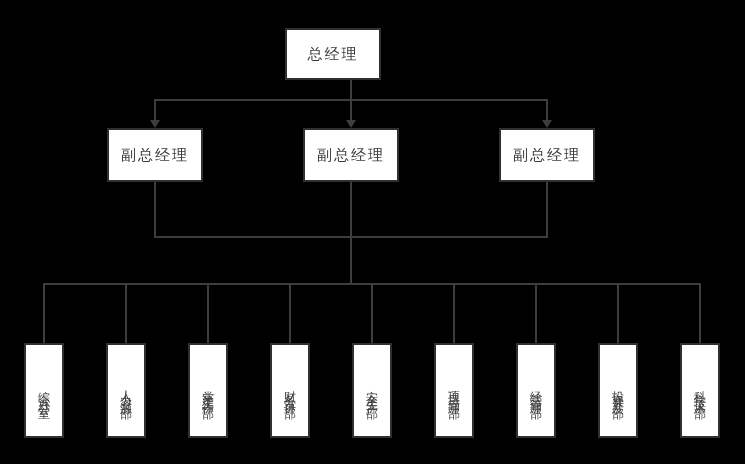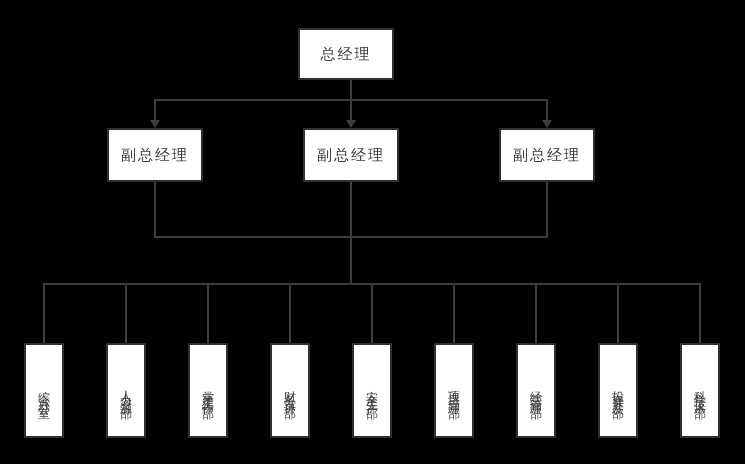--- a/index.html
+++ b/index.html
@@ -25,21 +25,21 @@
     border: 2px solid var(--node-border);
     display: flex;
     align-items: center;
     justify-content: center;
     color: var(--text);
   }
   .node-root, .node-manager {
     font-size: 15px;
     letter-spacing: 2px;
   }
-  .node-root  { left: 298px; top: 28px;  width: 96px; height: 52px; }
+  .node-root  { left: 285px; top: 28px;  width: 96px; height: 52px; }
   .nm1 { left: 107px; top: 128px; width: 96px; height: 54px; }
   .nm2 { left: 303px; top: 128px; width: 96px; height: 54px; }
   .nm3 { left: 499px; top: 128px; width: 96px; height: 54px; }
   .node-dept {
     top: 343px; width: 40px; height: 95px;
     font-size: 12px;
   }
   .node-dept .node-label {
     writing-mode: vertical-rl;
     text-orientation: upright;

